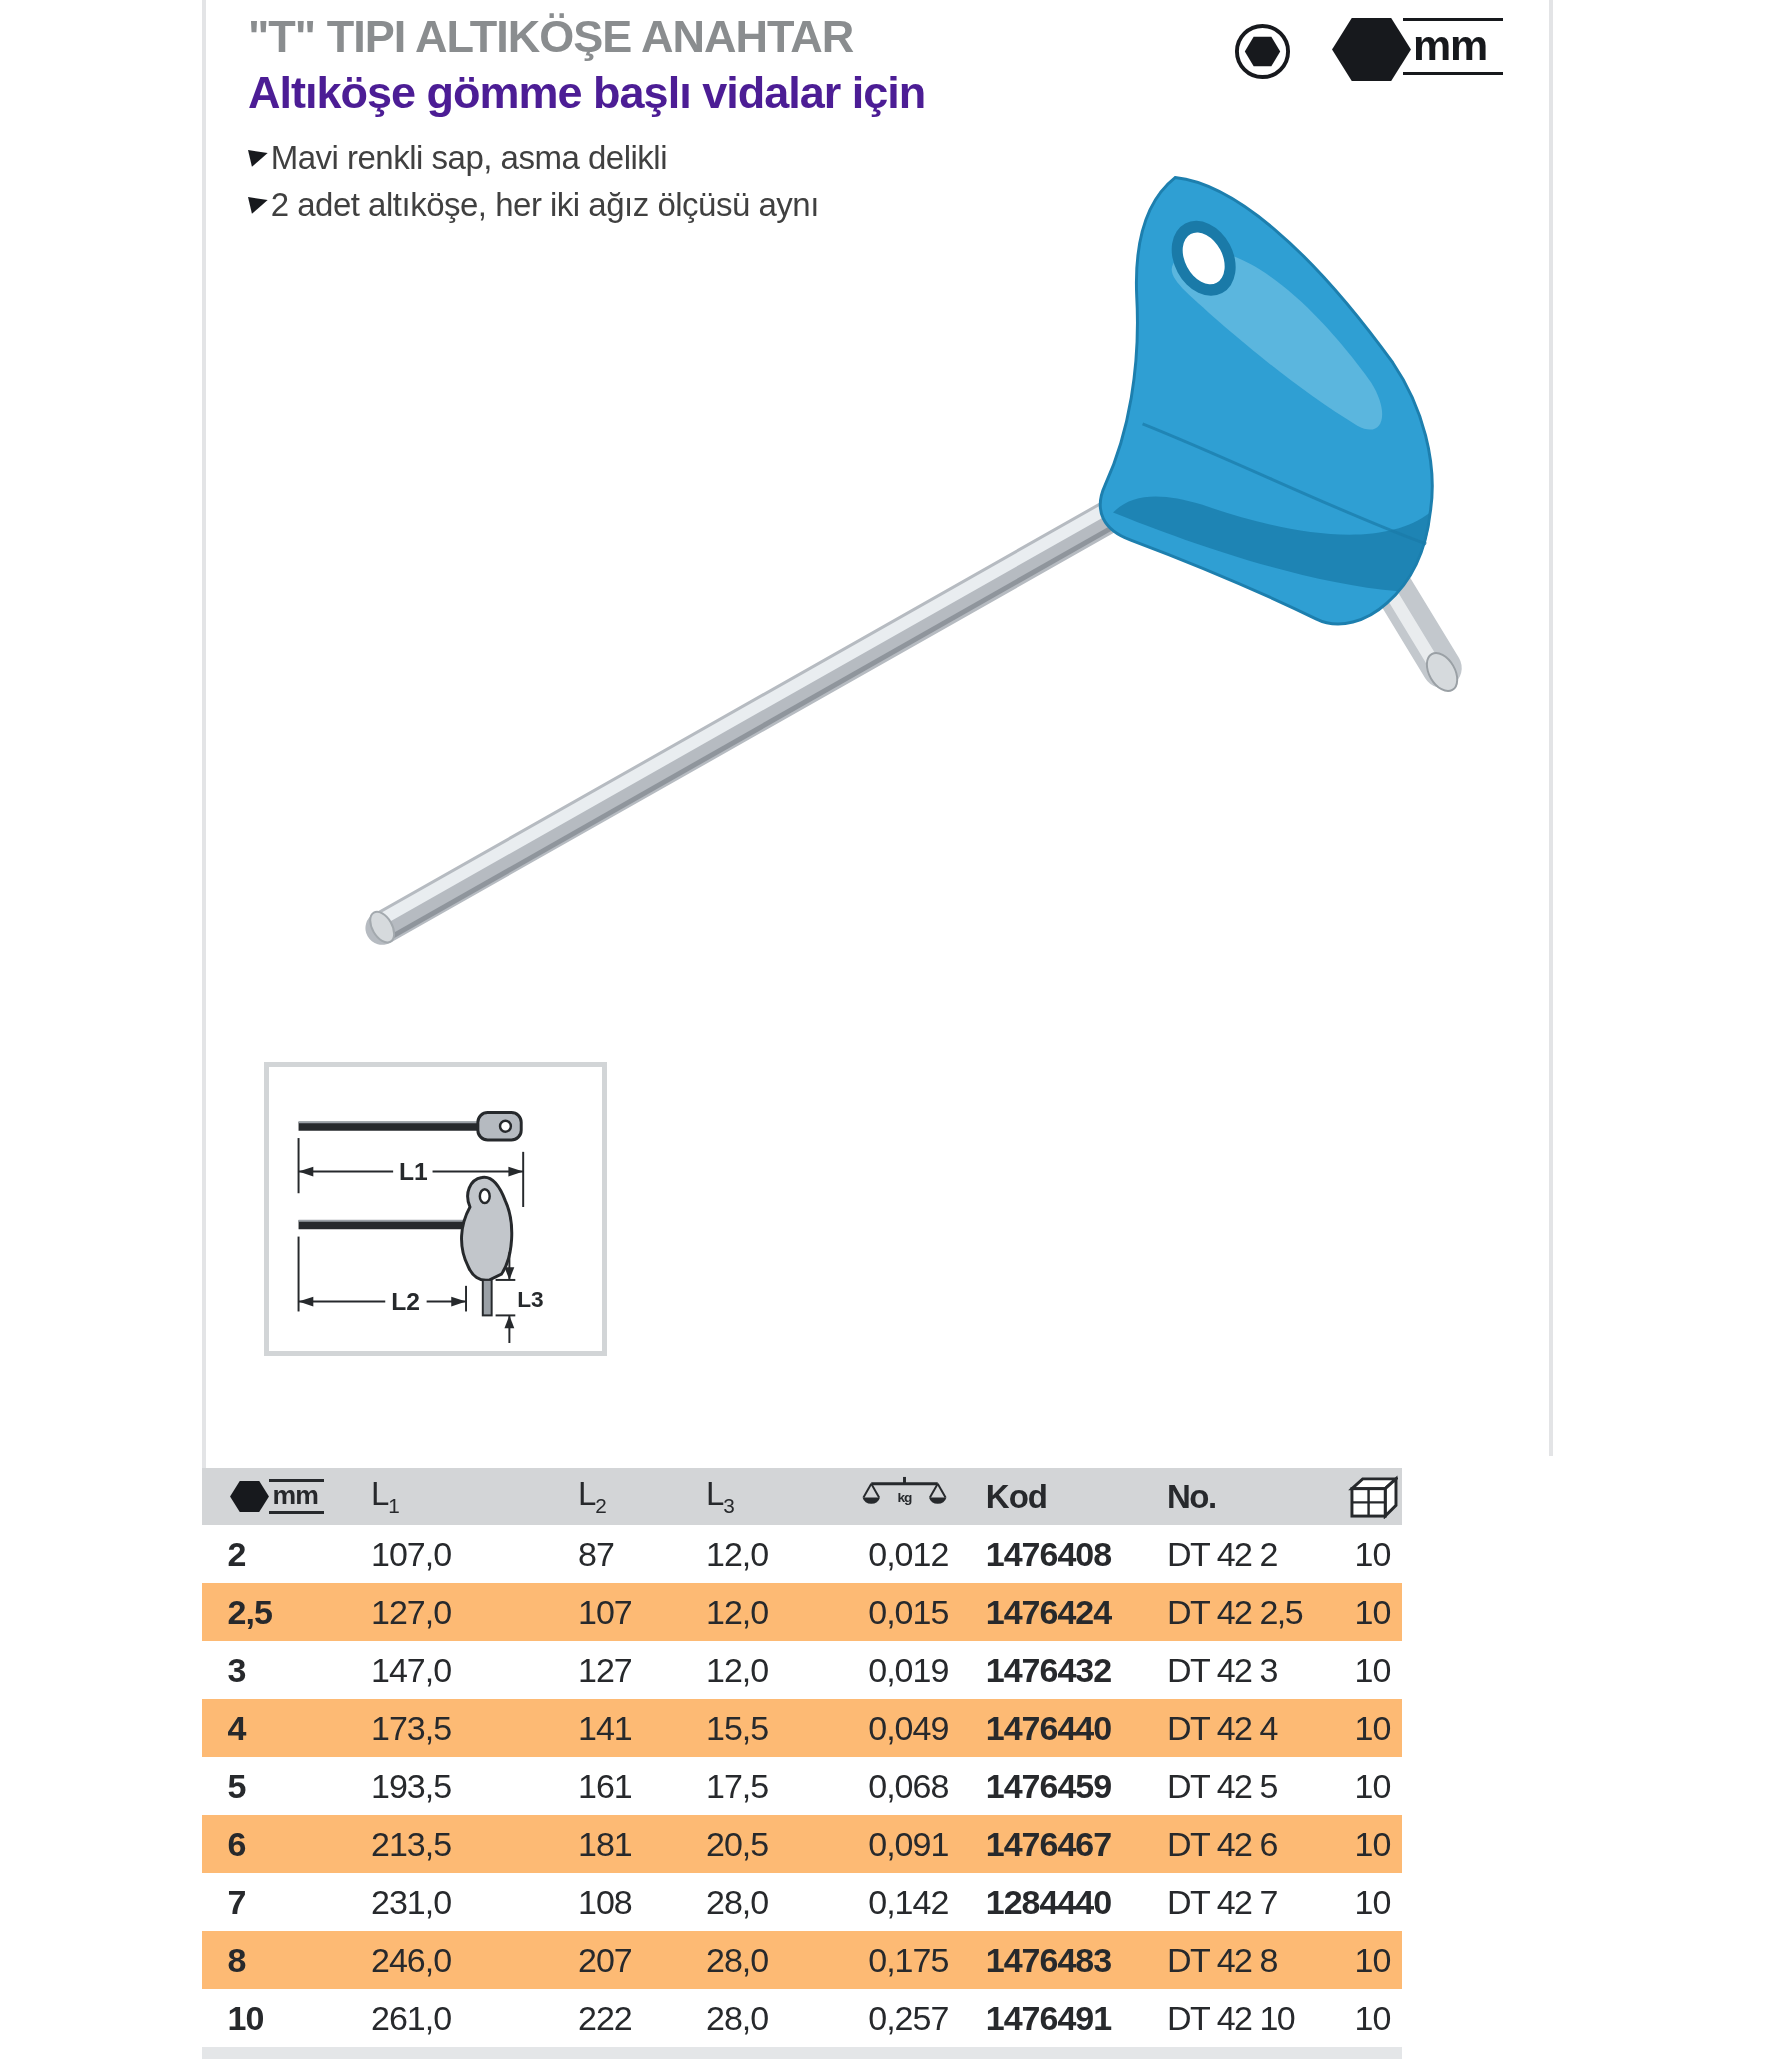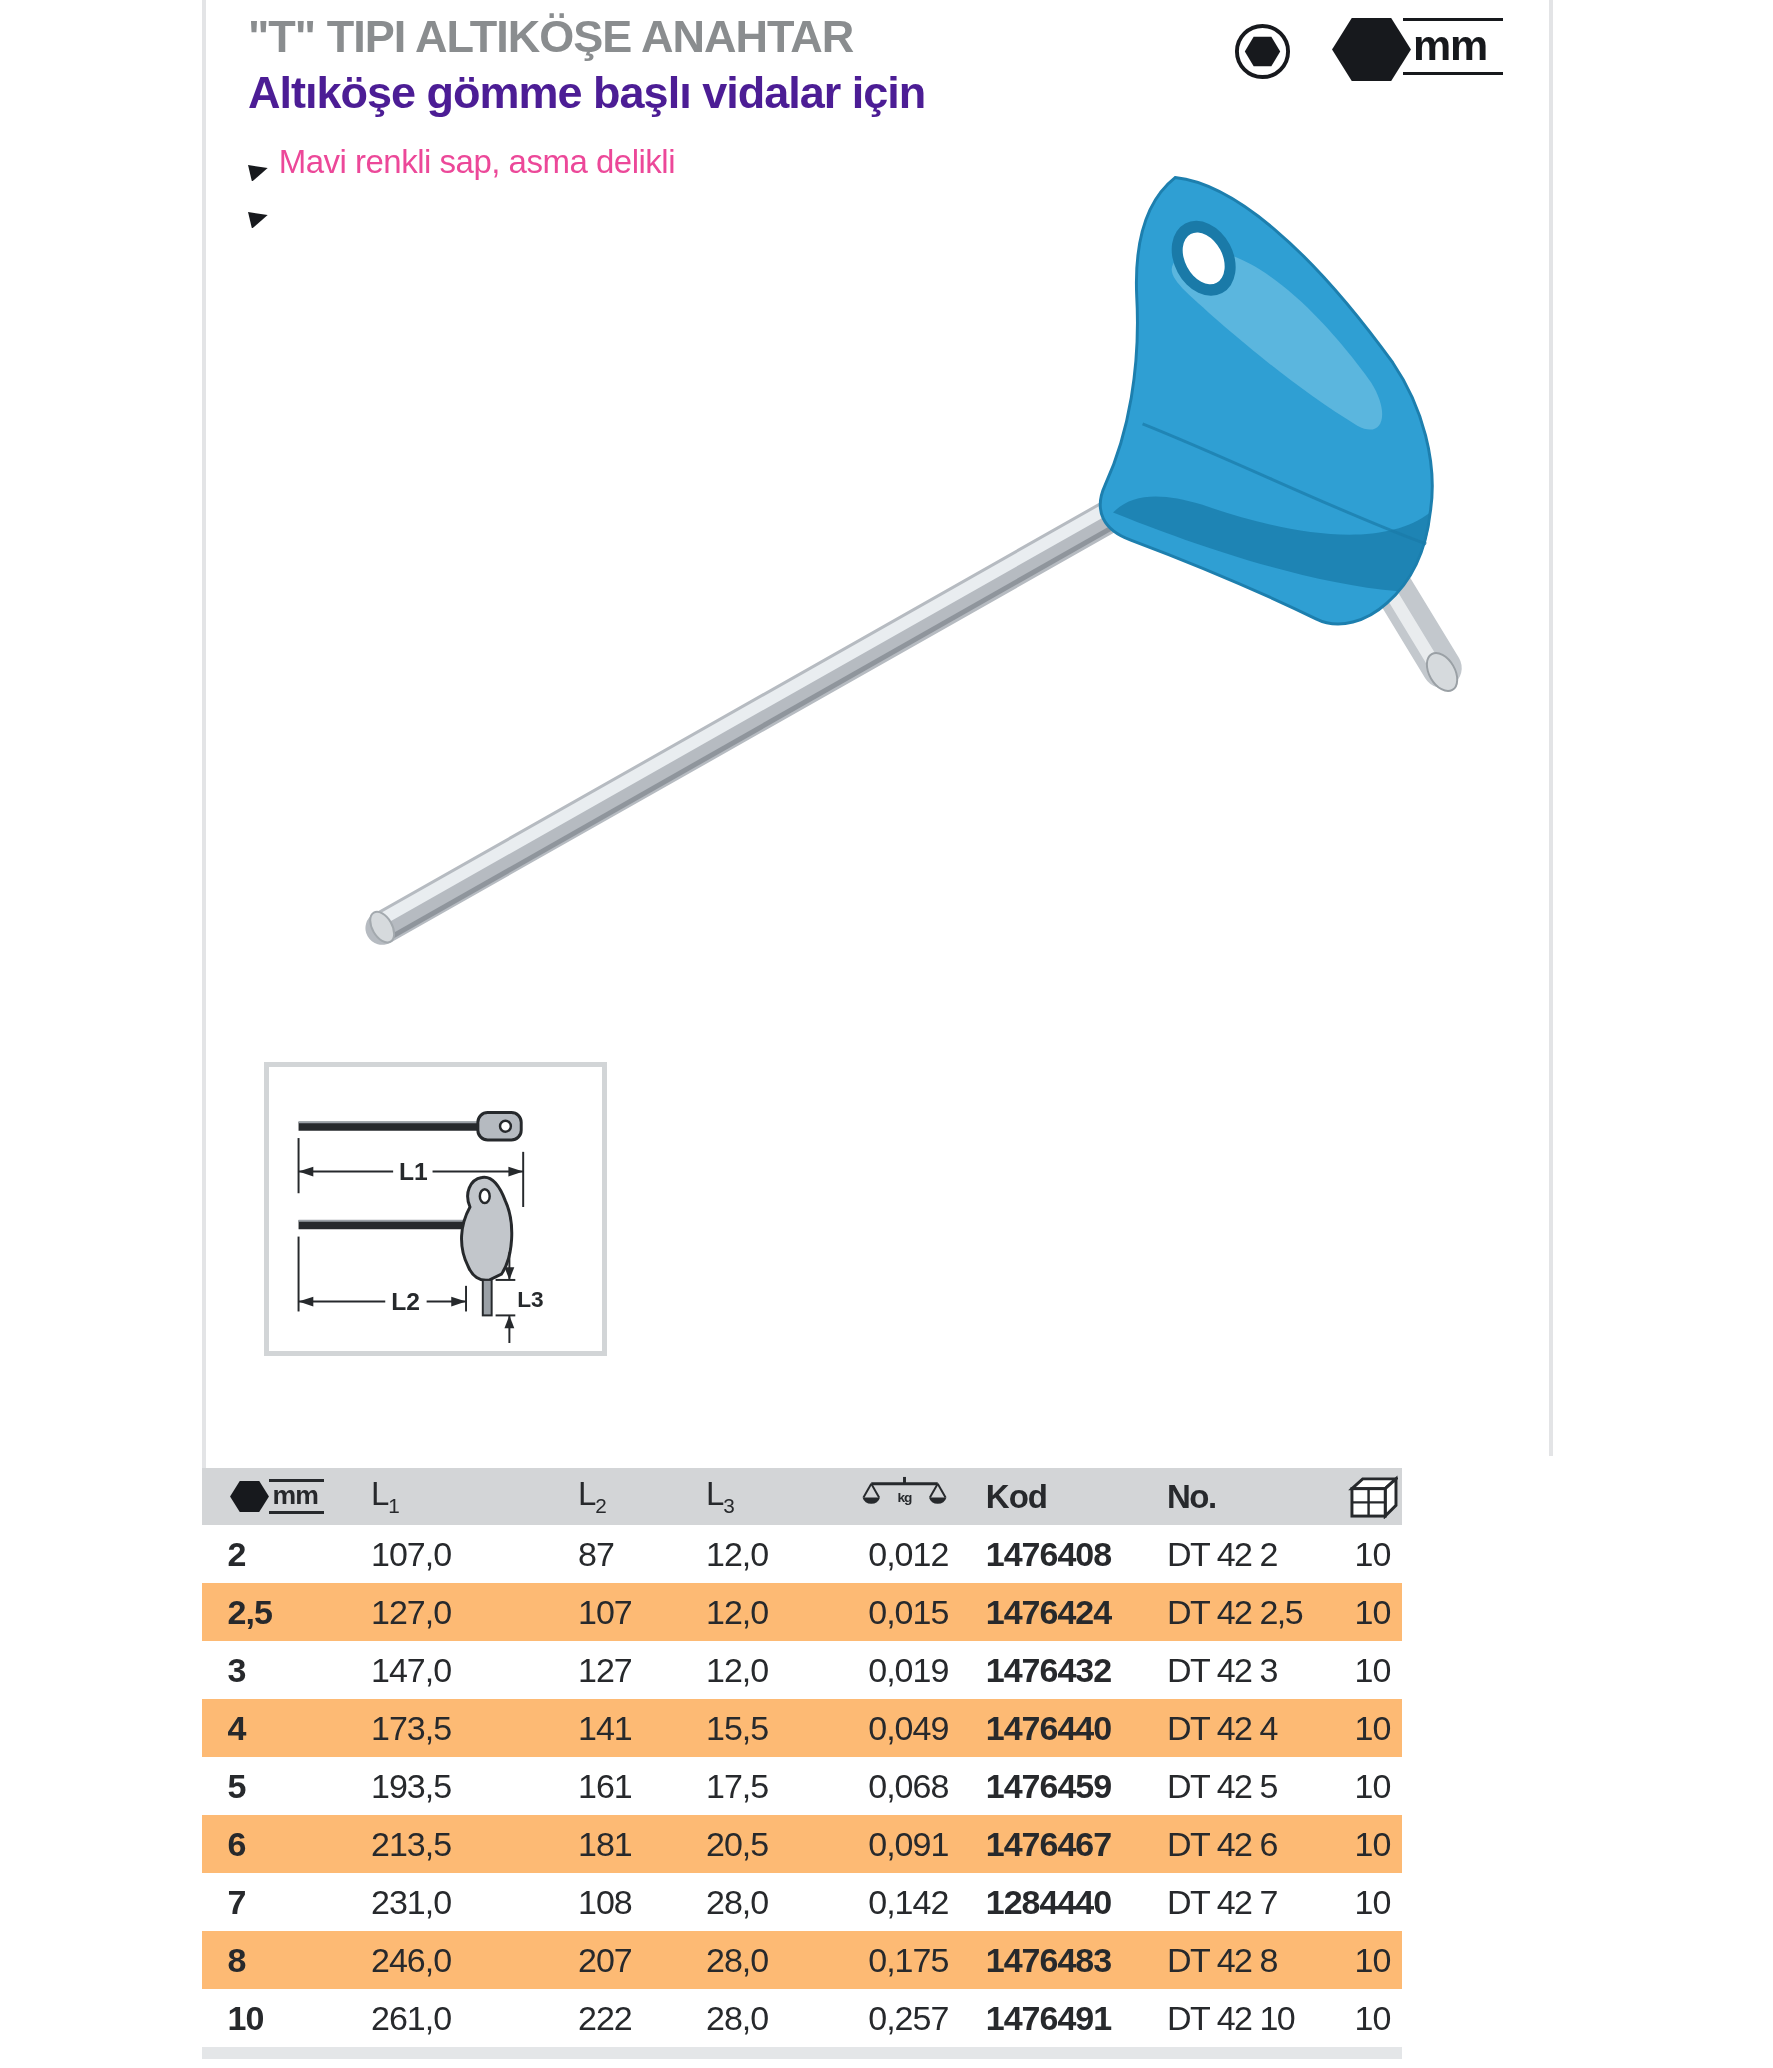--- a/index.html
+++ b/index.html
@@ -9,21 +9,21 @@
   
   .rule-v{position:absolute;width:3.9px;background:#e3e4e6;}
   .rule-left{left:202px;top:0;height:2059px;}
   .rule-right{left:1549px;top:0;height:1456px;}
 
   
   .head{position:absolute;left:248px;top:11.8px;width:946px;}
   .title{font-size:45px;font-weight:700;letter-spacing:-1px;color:#8a8d8f;line-height:1.12;}
   .subtitle{font-size:45px;font-weight:700;letter-spacing:-1px;color:#4c1d95;line-height:1.12;margin-top:5.9px;}
   .features{margin-top:15.8px;}
-  .feature{display:flex;align-items:flex-end;gap:11px;height:47px;font-size:33px;letter-spacing:-0.5px;color:#ec4899;}
+  .feature{display:flex;align-items:center;gap:3px;height:47px;font-size:33px;letter-spacing:-0.5px;color:#404040;}
   .flag{width:19.7px;height:17.7px;flex:0 0 19.7px;}
 
   
   .icon-abs{position:absolute;}
   .mm-unit{position:absolute;left:1403px;top:17.7px;font-size:43px;font-weight:700;letter-spacing:-1px;
            color:#17191d;border-top:3.9px solid #17191d;border-bottom:3.9px solid #17191d;
            padding:1px 15.8px 3px 9.9px;line-height:1.1;}
 
   
   .photo{position:absolute;left:0;top:0;pointer-events:none;}
@@ -67,20 +67,21 @@
       <div class="feature">
         <svg class="flag" viewBox="0 0 20 18">
             <polygon points="0,1 20,4 4,18" fill="#17191d"></polygon>
           </svg>
         <span>Mavi renkli sap, asma delikli</span>
       </div>
       <div class="feature">
         <svg class="flag" viewBox="0 0 20 18">
             <polygon points="0,1 20,4 4,18" fill="#17191d"></polygon>
           </svg>
+        <span>2 adet altıköşe, her iki ağız ölçüsü aynı</span>
       </div>
     </div>
   </div>
 
   <svg class="icon-abs" style="left:1233px;top:21.7px;" width="59" height="59" viewBox="0 0 60 60">
     <circle cx="30" cy="30" r="26" fill="none" stroke="#17191d" stroke-width="4"></circle>
     <polygon points="12,30 21,15 39,15 48,30 39,45 21,45" fill="#17191d"></polygon>
   </svg>
   <svg class="icon-abs" style="left:1330px;top:13.8px;" width="81" height="71" viewBox="0 0 82 72">
     <polygon points="2,36 22,4 62,4 82,36 62,68 22,68" fill="#17191d"></polygon>

